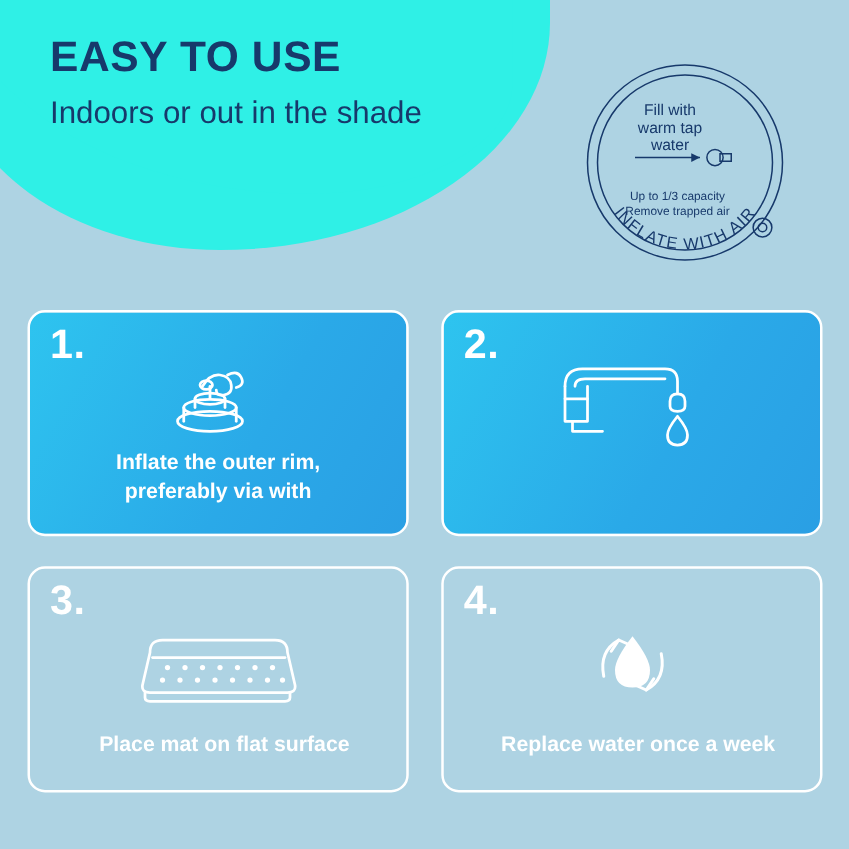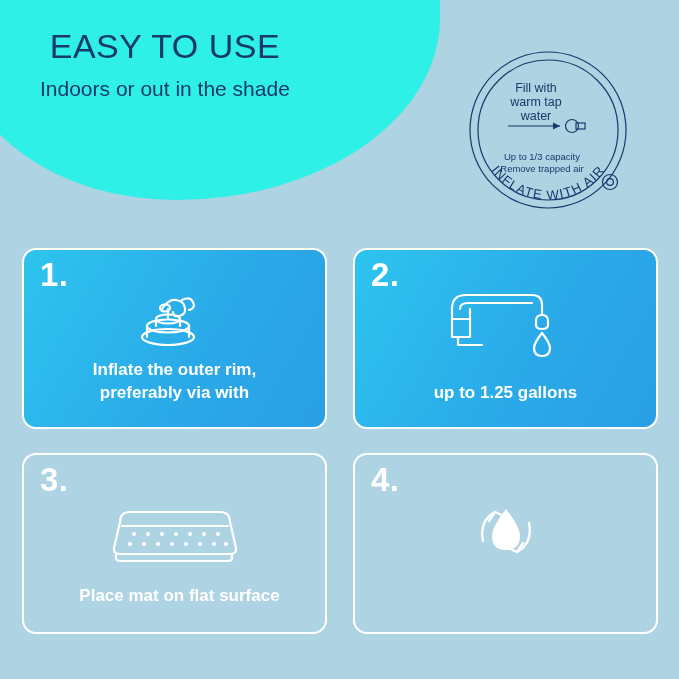--- a/index.html
+++ b/index.html
@@ -26,29 +26,28 @@
     border-radius:0 0 40% 70% / 0 0 45% 95%;
   }
   .headline{
     position:absolute;
     left:40px;top:28px;
     z-index:5;
   }
   .headline h1{
     margin:0;
     font-size:34px;
-    font-weight:normal;
+    font-weight:bold;
     letter-spacing:0.5px;
     color:#17396b;
     line-height:1.1;
-    text-align:center;
   }
   .headline h2{
     margin:12px 0 0 0;
-    font-size:21px;
+    font-size:25px;
     font-weight:normal;
     color:#17396b;
     line-height:1.1;
   }
 
   
   .badge{
     position:absolute;
     left:458px;top:42px;
     width:180px;height:180px;
@@ -184,21 +183,20 @@
         <path d="M24 34 q0 -6 8 -6 L96 28"></path>
         <path d="M16 34 L16 62 L34 62 L34 34"></path>
         <path d="M16 44 L34 44"></path>
         <path d="M22 62 L22 70 L46 70"></path>
         <path d="M106 40 q-6 0 -6 6 L100 50 q0 4 6 4 q6 0 6 -4 L112 46 q0 -6 -6 -6"></path>
         <path d="M106 58 q-8 10 -8 15 q0 8 8 8 q8 0 8 -8 q0 -5 -8 -15 z"></path>
       </svg>
     </div>
     <div class="card-text">
       <br>
-      <span>up to 1.25 gallons</span>
     </div>
   </div>
 
   <div class="card clear">
     <div class="num">3.</div>
     <div class="icon-wrap">
       <svg width="150" height="80" viewBox="0 0 150 80" fill="none" stroke="#ffffff" stroke-width="2.2" stroke-linecap="round" stroke-linejoin="round">
         <path d="M30 20 L120 20 q10 0 10 10 L136 56 q1 6 -6 6 L20 62 q-7 0 -6 -6 L20 30 q0 -10 10 -10 z"></path>
         <path d="M22 34 L128 34"></path>
         <g fill="#ffffff" stroke="none">
@@ -230,15 +228,18 @@
     <div class="num">4.</div>
     <div class="icon-wrap">
       <svg width="90" height="82" viewBox="0 0 90 82" fill="none" stroke="#ffffff" stroke-width="2.4" stroke-linecap="round" stroke-linejoin="round">
         <path d="M45 18 q-14 18 -14 27 q0 14 14 14 q14 0 14 -14 q0 -9 -14 -27 z" fill="#ffffff" stroke="none"></path>
         <path d="M22 50 q-4 -20 12 -29"></path>
         <polyline points="28,30 34,21 43,25"></polyline>
         <path d="M68 32 q4 20 -12 29"></path>
         <polyline points="62,52 56,61 47,57"></polyline>
       </svg>
     </div>
+    <div class="card-text">
+      <span>Replace water once a week</span>
+    </div>
   </div>
 
 </div>
 
 </body></html>

